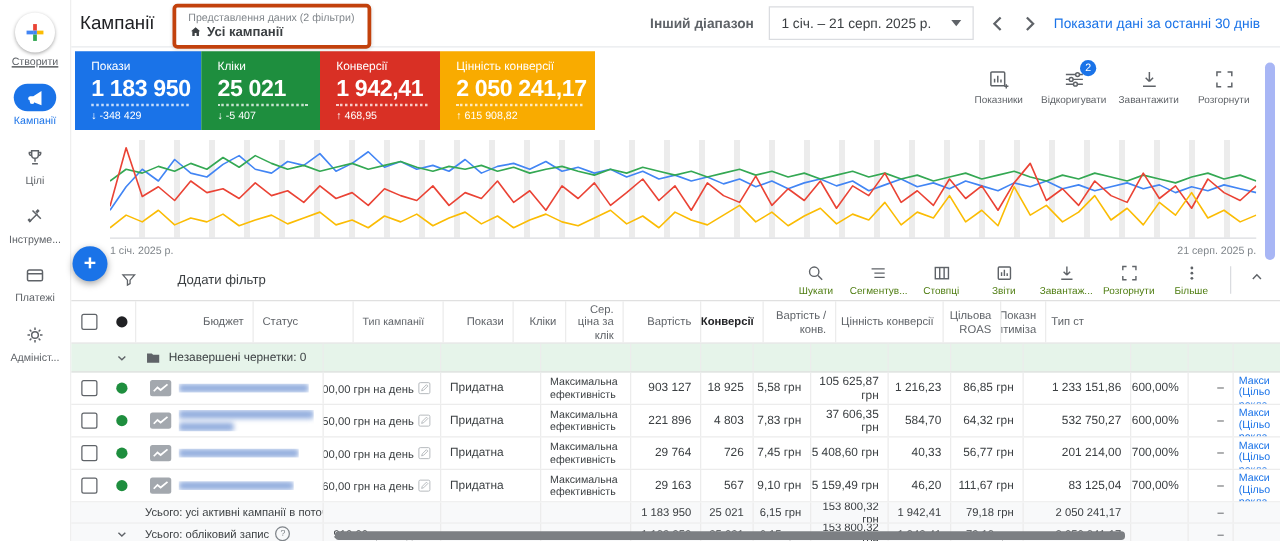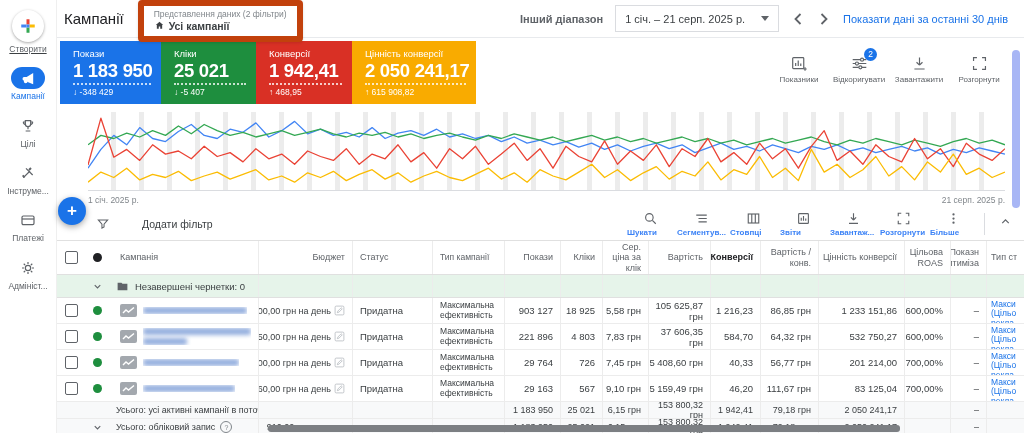--- a/index.html
+++ b/index.html
@@ -13,21 +13,21 @@
               box-shadow:0 1px 3px rgba(0,0,0,.35);display:flex;align-items:center;justify-content:center;cursor:pointer;}
   .rail-label{font-size:8.5px;color:#5f6368;margin-top:3px;text-align:center;line-height:1.1;}
   .rail-item{margin-top:13px;text-align:center;cursor:pointer;}
   .rail-pill{width:34px;height:22px;border-radius:12px;margin:0 auto;display:flex;align-items:center;justify-content:center;}
   .rail-item.active .rail-pill{background:#1a73e8;}
   .rail-item.active .rail-label{color:#1a73e8;}
   
   .topbar{position:absolute;left:56px;top:0;right:0;height:37px;background:#fff;border-bottom:1px solid #e8eaed;
           display:flex;align-items:center;z-index:5;}
   .page-title{font-size:15px;color:#202124;margin-left:8px;}
-  .view-box{margin-left:14px;border:6px solid #c2410c;border-radius:4px;background:#fff;padding:3px 10px 4px;
+  .view-box{margin-left:14px;border:3px solid #c2410c;border-radius:4px;background:#fff;padding:3px 10px 4px;
             box-shadow:0 1px 3px rgba(0,0,0,.12);cursor:pointer;margin-top:4px;}
   .view-caption{font-size:8.5px;color:#80868b;}
   .view-value{font-size:10.5px;color:#3c4043;font-weight:bold;display:flex;align-items:center;gap:4px;margin-top:1px;}
   .topbar-right{margin-left:auto;display:flex;align-items:center;gap:12px;padding-right:16px;}
   .range-label{font-size:11px;color:#5f6368;font-weight:bold;}
   .range-box{border:1px solid #dadce0;border-radius:0;height:25px;display:flex;align-items:center;
              padding:0 9px;font-size:11px;color:#3c4043;gap:16px;cursor:pointer;}
   .caret-down{width:0;height:0;border-left:4px solid transparent;border-right:4px solid transparent;border-top:5px solid #5f6368;}
   .nav-chev{cursor:pointer;padding:2px;}
   .last30{color:#1a73e8;font-size:11px;cursor:pointer;white-space:nowrap;}
@@ -59,21 +59,21 @@
   
   .fab{position:absolute;left:58px;top:197px;width:28px;height:28px;border-radius:50%;background:#1a73e8;color:#fff;
        box-shadow:0 2px 6px rgba(0,0,0,.35);display:flex;align-items:center;justify-content:center;
        font-size:17px;font-weight:bold;z-index:7;cursor:pointer;}
   
   .table{position:absolute;left:56px;top:208px;width:968px;background:#fff;z-index:1;}
   .ttoolbar{height:32px;display:flex;align-items:center;border-bottom:1px solid #e0e0e0;}
   .funnel{margin-left:40px;cursor:pointer;}
   .filter-label{margin-left:32px;font-size:10.5px;color:#3c4043;cursor:pointer;}
   .ttools{margin-left:auto;display:flex;align-items:flex-start;gap:4px;padding-right:6px;}
-  .ttool{min-width:46px;text-align:left;color:#3b82f6;cursor:pointer;font-weight:bold;}
+  .ttool{min-width:46px;text-align:center;color:#4d7c0f;cursor:pointer;}
   .ttool svg{margin:0 auto;}
   .ttool-label{font-size:8px;margin-top:2px;white-space:nowrap;}
   .tdivider{width:1px;height:22px;background:#dadce0;margin:2px 4px 0;}
   .collapse{padding:4px 6px 0;cursor:pointer;}
   .cell{display:flex;align-items:center;box-sizing:border-box;height:100%;overflow:hidden;}
   .b{border-left:1px solid #ececec;}
   .num{justify-content:flex-end;padding-right:7px;text-align:right;}
   .col-cb{width:30px;justify-content:center;}
   .col-dot{width:22px;justify-content:center;}
   .col-name{width:150px;}
@@ -374,21 +374,20 @@
       </div>
     </div>
 
     <div class="thead">
       <div class="cell col-cb">
           <span class="checkbox"></span>
         </div>
       <div class="cell col-dot">
           <span class="dot dot-black"></span>
         </div>
-      <div class="cell col-name" style="padding-left:12px;">Кампанія</div>
       <div class="cell col-budget num b">Бюджет</div>
       <div class="cell col-status b">Статус</div>
       <div class="cell col-type b">Тип кампанії</div>
       <div class="cell col-impr num b">Покази</div>
       <div class="cell col-clicks num b">Кліки</div>
       <div class="cell col-cpc num b">Сер. ціна за клік</div>
       <div class="cell col-cost num b">Вартість</div>
       <div class="cell col-conv num b sorted">
 
         <span>Конверсії</span>

